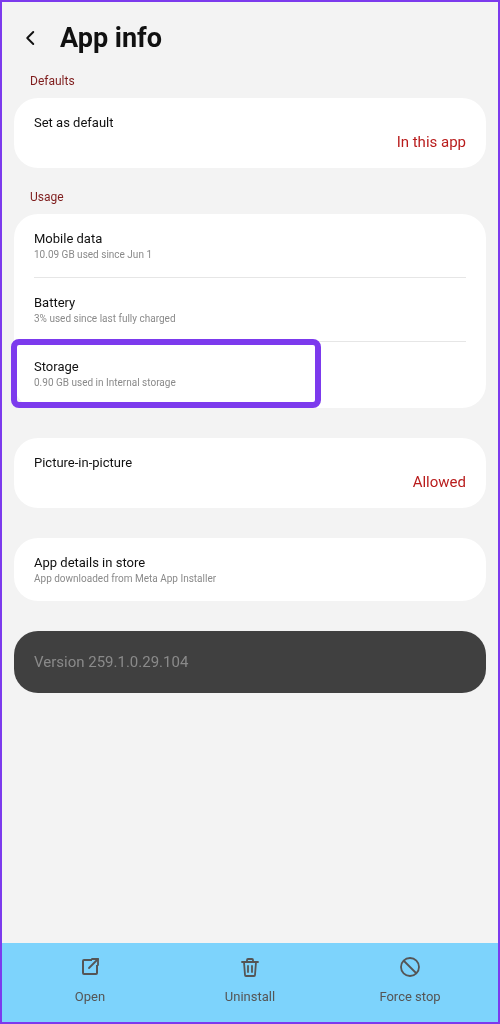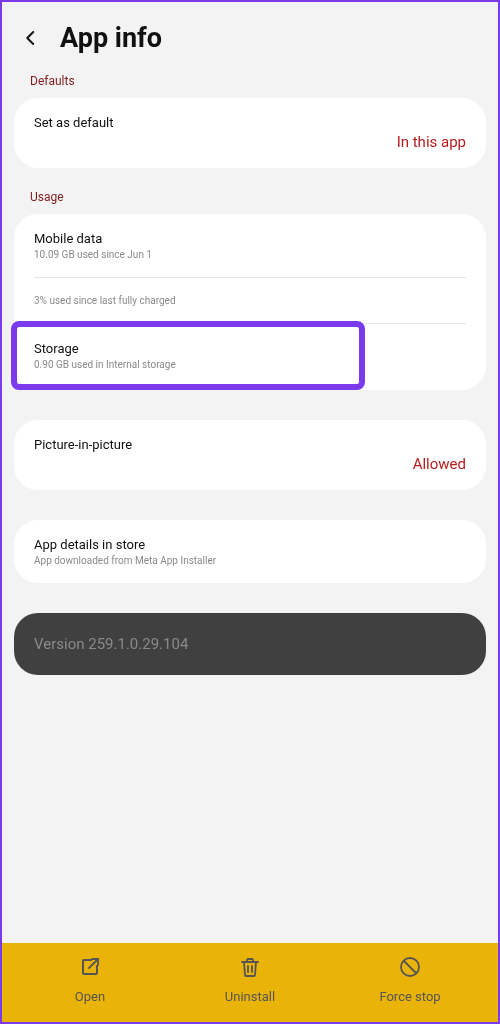--- a/index.html
+++ b/index.html
@@ -67,41 +67,41 @@
     }
     .divider {
       height: 1px;
       background: #e6e6e6;
       margin: 0 20px;
     }
     .highlight {
       border: 6px solid #7c3aed;
       border-radius: 8px;
       margin: -3px 0 0 -3px;
-      width: 354px;
+      width: 310px;
       position: relative;
       z-index: 2;
     }
     .version-card {
       background: #404040;
       border-radius: 24px;
       margin: 4px 12px 12px;
       padding: 22px 20px;
     }
     .version-text {
       font-size: 15px;
       color: #8a8a8a;
     }
     .bottom-bar {
       margin-top: auto;
       display: flex;
       justify-content: flex-start;
       align-items: center;
       padding: 12px 8px 18px;
-      background: #eab308;
+      background: #7dd3fc;
     }
     .bottom-btn {
       display: flex;
       flex-direction: column;
       align-items: center;
       gap: 6px;
       flex: 1;
     }
     .bottom-btn svg { width: 24px; height: 24px; }
     .bottom-label {
@@ -134,20 +134,21 @@
 
   <div class="section-label">Usage</div>
 
   <div class="card">
     <div class="row">
       <div class="row-title">Mobile data</div>
       <div class="row-sub">10.09 GB used since Jun 1</div>
     </div>
     <div class="divider"></div>
     <div class="row">
+      <div class="row-title">Battery</div>
       <div class="row-sub">3% used since last fully charged</div>
     </div>
     <div class="divider"></div>
     <div class="highlight">
       <div class="row" style="padding:14px 17px;">
         <div class="row-title">Storage</div>
         <div class="row-sub">0.90 GB used in Internal storage</div>
       </div>
     </div>
   </div>

